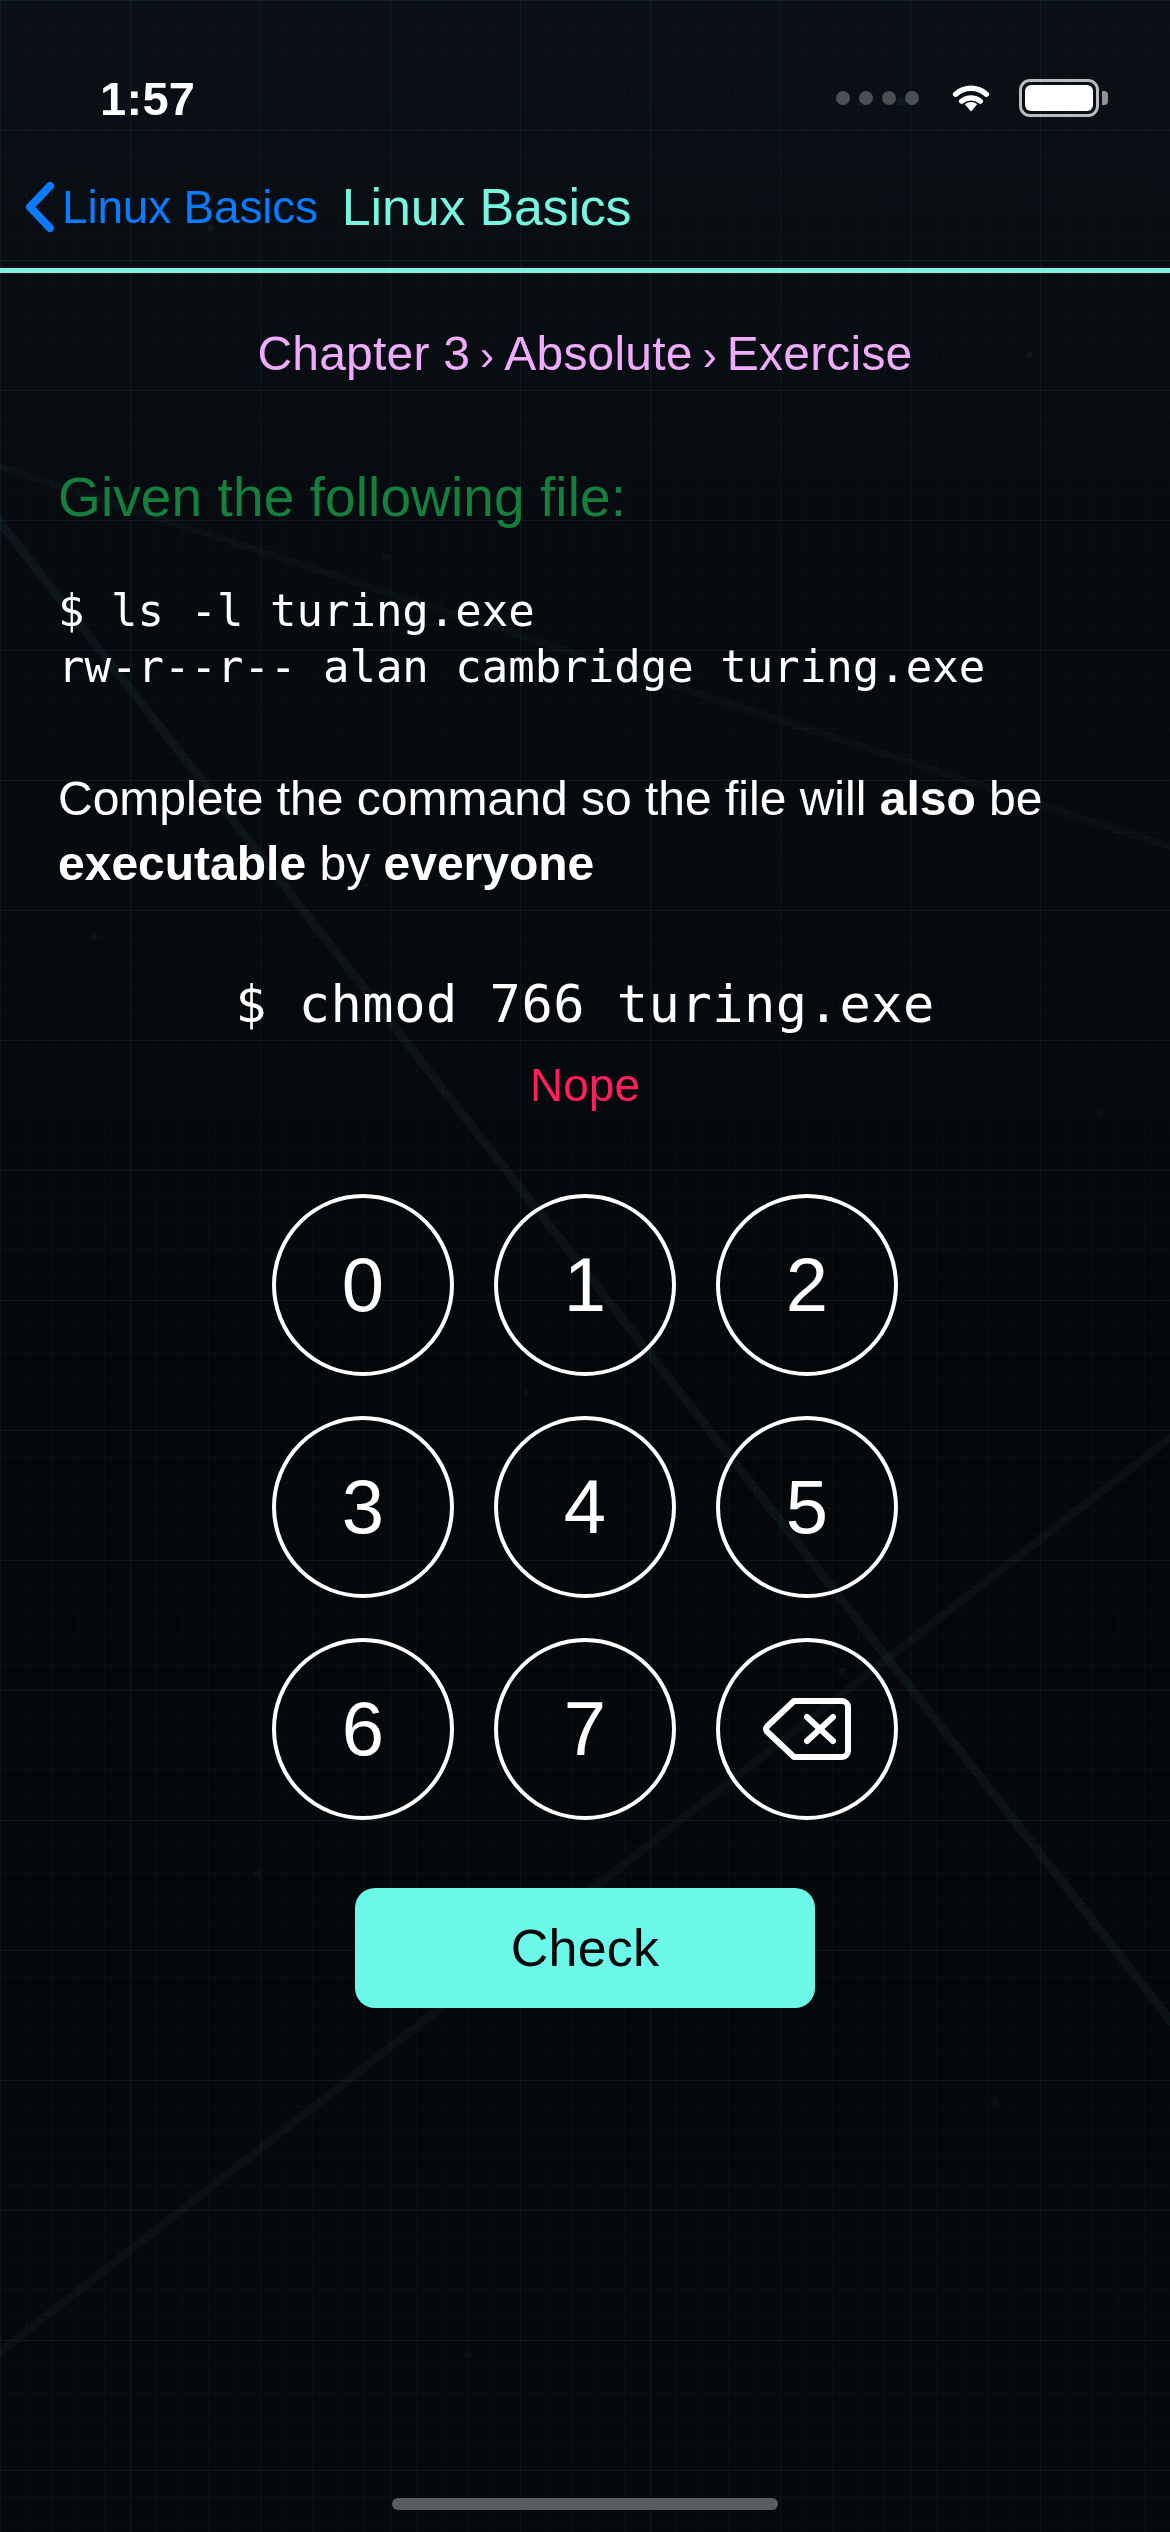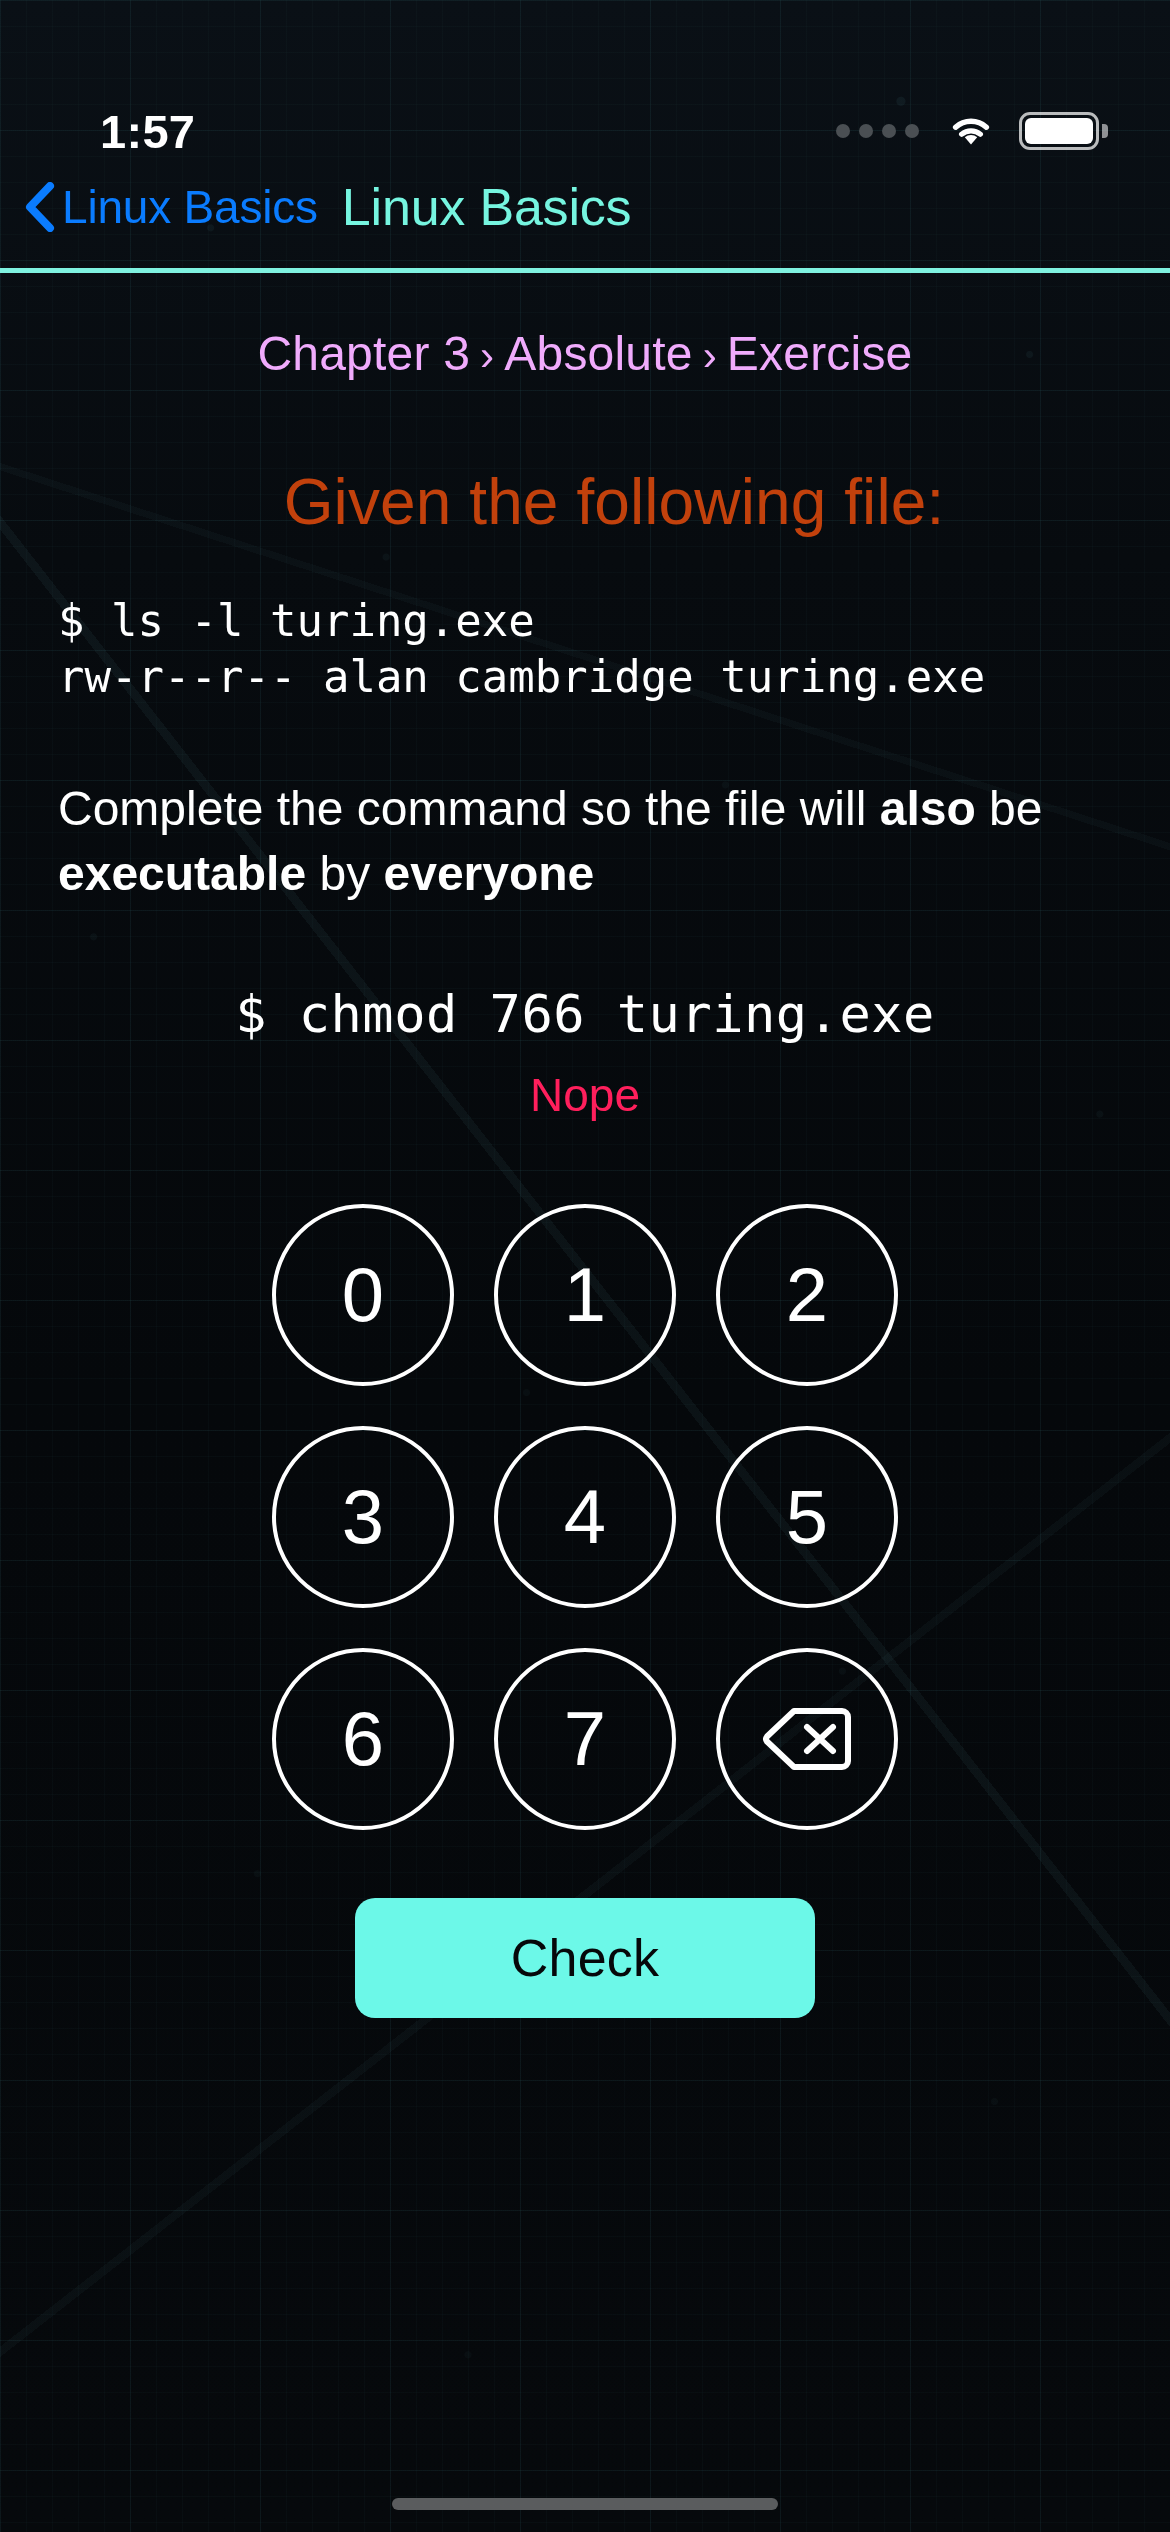--- a/index.html
+++ b/index.html
@@ -56,21 +56,20 @@
       linear-gradient(18deg, transparent 0 70.8%, rgba(130,220,230,0.03) 70.8% 71.05%, transparent 71.05% 100%);
     pointer-events:none;
   }
 
   
   #status-bar {
     position:absolute; top:0; left:0; right:0; height:152px;
     display:flex; align-items:center; justify-content:space-between;
     padding: 44px 62px 0 100px;
     z-index:5;
-    margin-top:33px;
   }
   #clock {
     color:#fff; font-size:47px; font-weight:600; letter-spacing:0.3px;
     line-height:1;
   }
   #status-icons { display:flex; align-items:center; gap:24px; }
   #signal-dots { display:flex; align-items:center; gap:9px; margin-right:4px; }
   #signal-dots i { width:14px; height:14px; border-radius:50%; background:#4a4f53; display:block; }
   #wifi-icon { width:48px; height:36px; display:block; }
   #battery-icon { display:flex; align-items:center; }
@@ -113,23 +112,22 @@
     z-index:4;
   }
 
   #breadcrumb {
     text-align:center; color:#f0abfc; font-size:48px;
     margin-top:53px; letter-spacing:0.2px;
   }
   #breadcrumb .sep { display:inline-block; margin:0 10px; font-size:42px; }
 
   #prompt-text {
-    color:#c2410c; font-size:64px; margin:84px 0 0 58px;
+    color:#15803d; font-size:55px; margin:84px 0 0 58px;
     letter-spacing:0.1px;
-    text-align:center;
   }
 
   #terminal-block {
     margin:54px 0 0 58px;
     font-family:"DejaVu Sans Mono", monospace;
     color:#ffffff; font-size:44px; line-height:1.28;
     white-space:pre;
   }
 
   #instruction {

